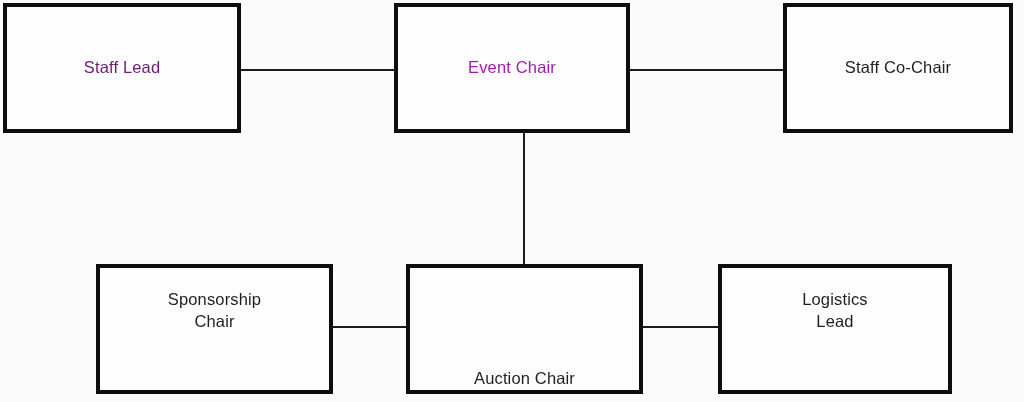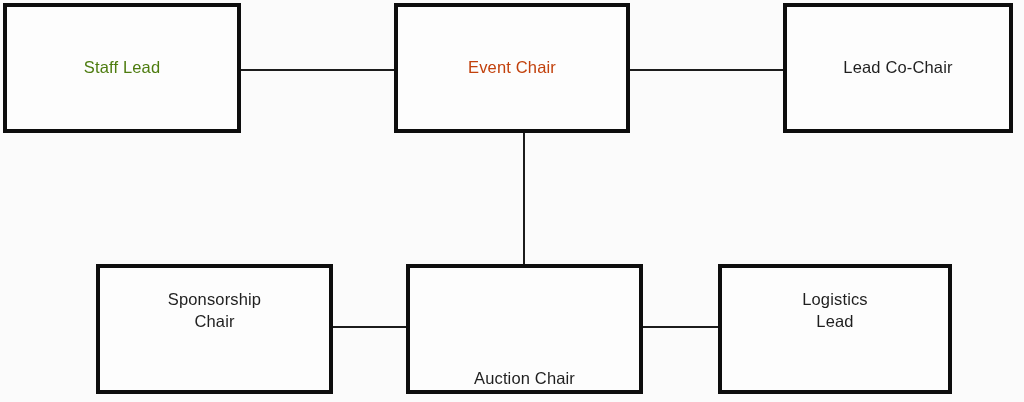--- a/index.html
+++ b/index.html
@@ -62,27 +62,27 @@
 <div id="canvas" style="background: rgb(251, 251, 251);">
   <div id="connector-layer">
       <div class="connector h" style="left: 241px; top: 69px; background: rgb(28, 28, 28); width: 153px;"></div>
       <div class="connector h" style="left: 630px; top: 69px; background: rgb(28, 28, 28); width: 153px;"></div>
       <div class="connector v" style="left: 523px; top: 133px; background: rgb(28, 28, 28); height: 131px;"></div>
       <div class="connector h" style="left: 333px; top: 326px; background: rgb(28, 28, 28); width: 73px;"></div>
       <div class="connector h" style="left: 643px; top: 326px; background: rgb(28, 28, 28); width: 75px;"></div>
     </div>
   <div id="node-layer">
       <div class="node v-center" style="left: 3px; top: 3px; width: 238px; height: 130px; background: rgb(253, 253, 253); border-color: rgb(13, 13, 13);">
-        <div class="node-label" style="color: #4d7c0f;">Staff Lead</div>
+        <div class="node-label" style="color: #701a75;">Staff Lead</div>
       </div>
       <div class="node v-center" style="left: 394px; top: 3px; width: 236px; height: 130px; background: rgb(253, 253, 253); border-color: rgb(13, 13, 13);">
-        <div class="node-label" style="color: #c2410c;">Event Chair</div>
+        <div class="node-label" style="color: #a21caf;">Event Chair</div>
       </div>
       <div class="node v-center" style="left: 783px; top: 3px; width: 230px; height: 130px; background: rgb(253, 253, 253); border-color: rgb(13, 13, 13);">
-        <div class="node-label" style="color: rgb(31, 31, 31);">Lead Co-Chair</div>
+        <div class="node-label" style="color: rgb(31, 31, 31);">Staff Co-Chair</div>
       </div>
       <div class="node v-lower" style="left: 96px; top: 264px; width: 237px; height: 130px; background: rgb(253, 253, 253); border-color: rgb(13, 13, 13);">
         <div class="node-label" style="color: rgb(31, 31, 31);">Sponsorship
 Chair</div>
       </div>
       <div class="node v-upper" style="left: 406px; top: 264px; width: 237px; height: 130px; background: rgb(253, 253, 253); border-color: rgb(13, 13, 13);">
         <div class="node-label" style="color: rgb(31, 31, 31);">Auction Chair</div>
       </div>
       <div class="node v-lower" style="left: 718px; top: 264px; width: 234px; height: 130px; background: rgb(253, 253, 253); border-color: rgb(13, 13, 13);">
         <div class="node-label" style="color: rgb(31, 31, 31);">Logistics

